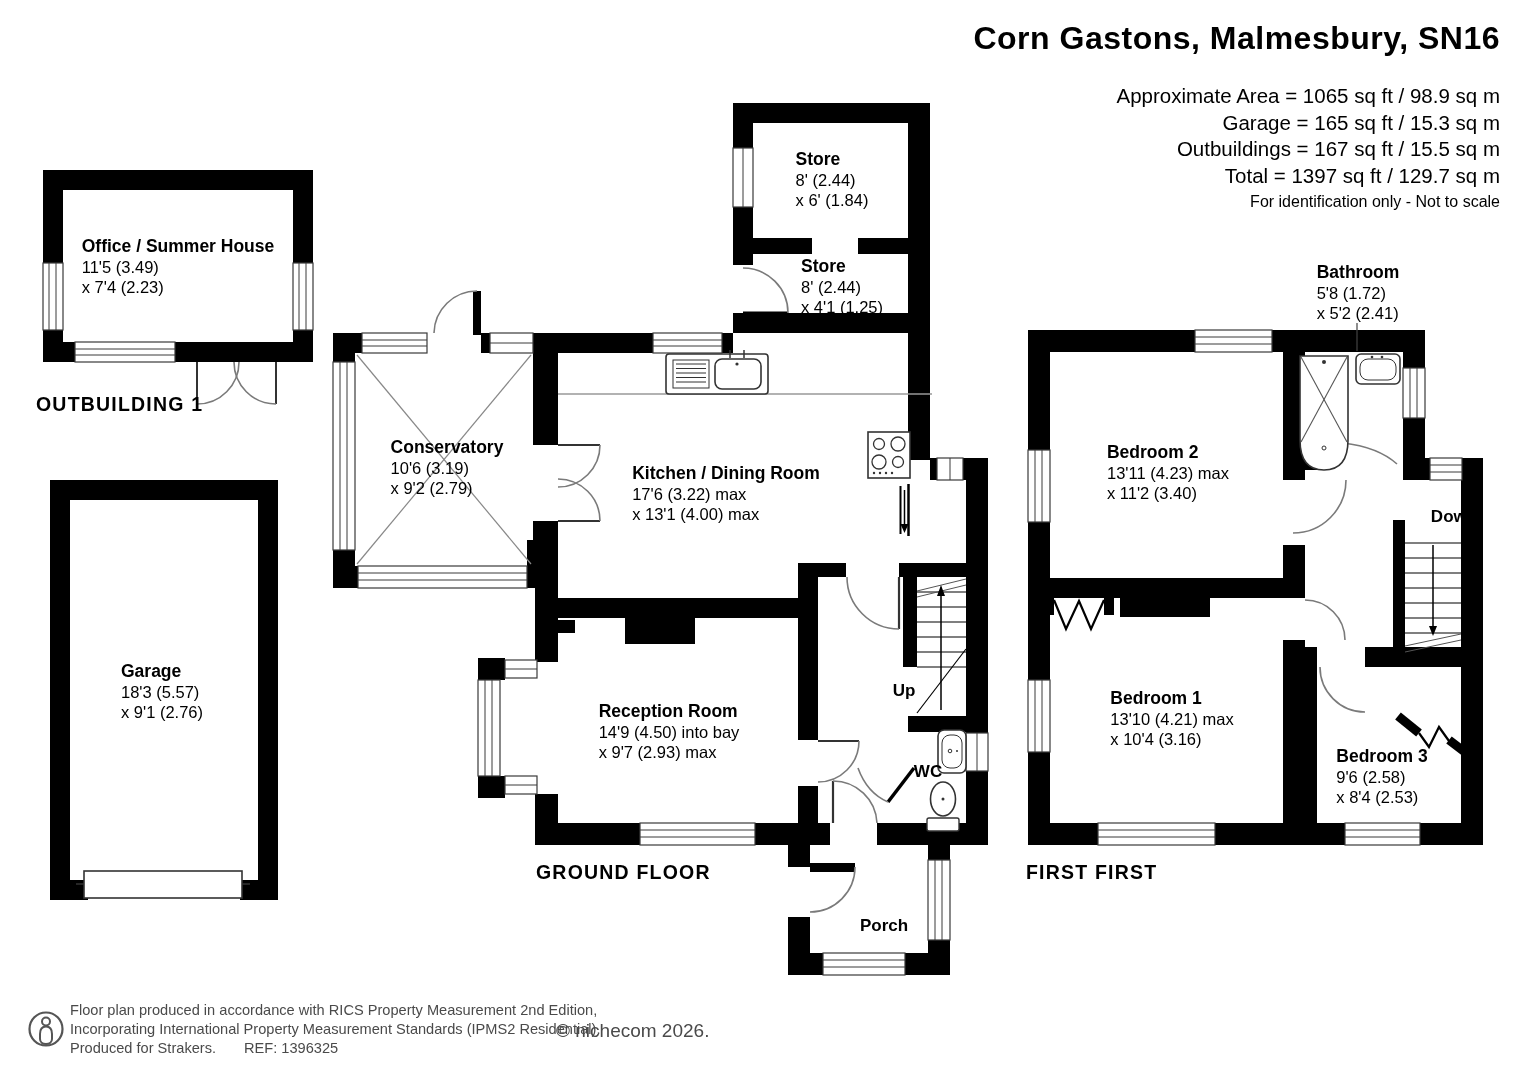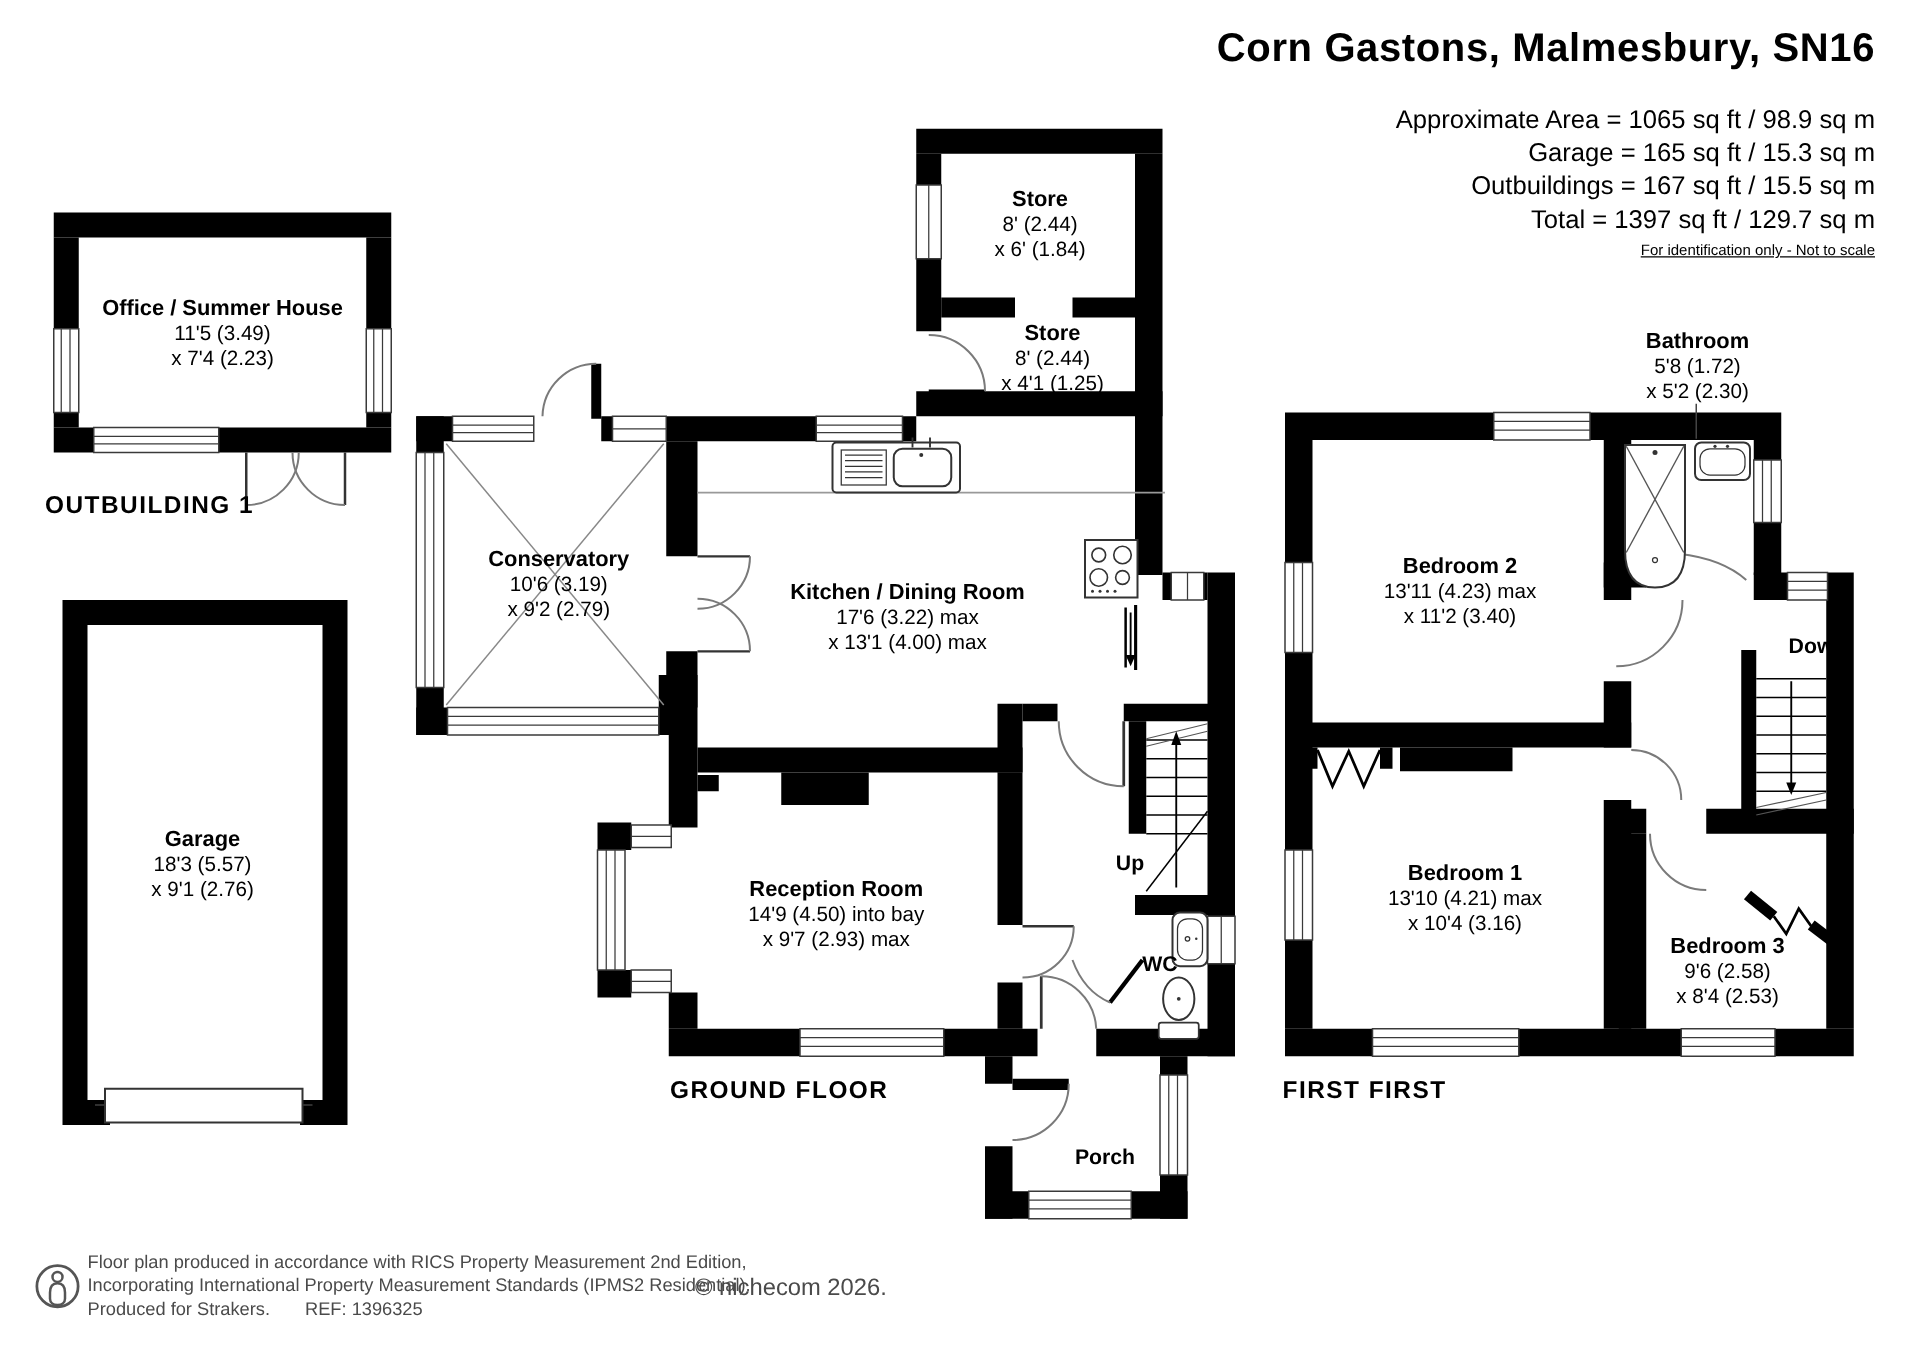--- a/index.html
+++ b/index.html
@@ -2,22 +2,22 @@
 <html><head>
 <meta charset="utf-8">
 <style>
   html,body{margin:0;padding:0;background:#fff;}
   .stage{position:relative;width:1527px;height:1080px;background:#ffffff;overflow:hidden;
          font-family:"Liberation Sans",sans-serif;color:#000;}
   svg{position:absolute;left:0;top:0;}
   .hdr{position:absolute;right:27px;top:20px;text-align:right;}
   .hdr-title{font-size:32px;font-weight:bold;letter-spacing:.5px;}
   .hdr-lines{margin-top:26px;font-size:20.5px;line-height:26.5px;}
-  .hdr-disc{margin-top:4px;font-size:12px;text-decoration:underline;}
-  .label{position:absolute;transform:translateX(-50%);text-align:center;white-space:nowrap;line-height:1.2;}
+  .hdr-disc{margin-top:4px;font-size:16px;}
+  .label{position:absolute;transform:translateX(-50%);white-space:nowrap;line-height:1.2;}
   .rn{font-weight:bold;font-size:17.5px;line-height:21px;}
   .rd{font-size:16.5px;line-height:20px;}
   .tag{position:absolute;font-weight:bold;font-size:19.5px;letter-spacing:1.2px;white-space:nowrap;}
   .ann{position:absolute;transform:translateX(-50%);font-weight:bold;font-size:17px;white-space:nowrap;}
   .foot{position:absolute;left:70px;top:1001px;font-size:14.6px;line-height:18.8px;color:#4a4a4a;}
   .copyright{position:absolute;left:556px;top:1020px;font-size:19px;color:#4a4a4a;white-space:nowrap;}
   .ref-gap{display:inline-block;width:28px;}
 </style>
 </head>
 <body>
@@ -377,21 +377,21 @@
 
 <div class="label" style="left:669px;top:701px;">
   <div class="rn">Reception Room</div>
   <div class="rd">14'9 (4.50) into bay</div>
   <div class="rd">x 9'7 (2.93) max</div>
 </div>
 
 <div class="label" style="left:1358px;top:262px;">
   <div class="rn">Bathroom</div>
   <div class="rd">5'8 (1.72)</div>
-  <div class="rd">x 5'2 (2.30)</div>
+  <div class="rd">x 5'2 (2.41)</div>
 </div>
 
 <div class="label" style="left:1168px;top:442px;">
   <div class="rn">Bedroom 2</div>
   <div class="rd">13'11 (4.23) max</div>
   <div class="rd">x 11'2 (3.40)</div>
 </div>
 
 <div class="label" style="left:1172px;top:688px;">
   <div class="rn">Bedroom 1</div>

